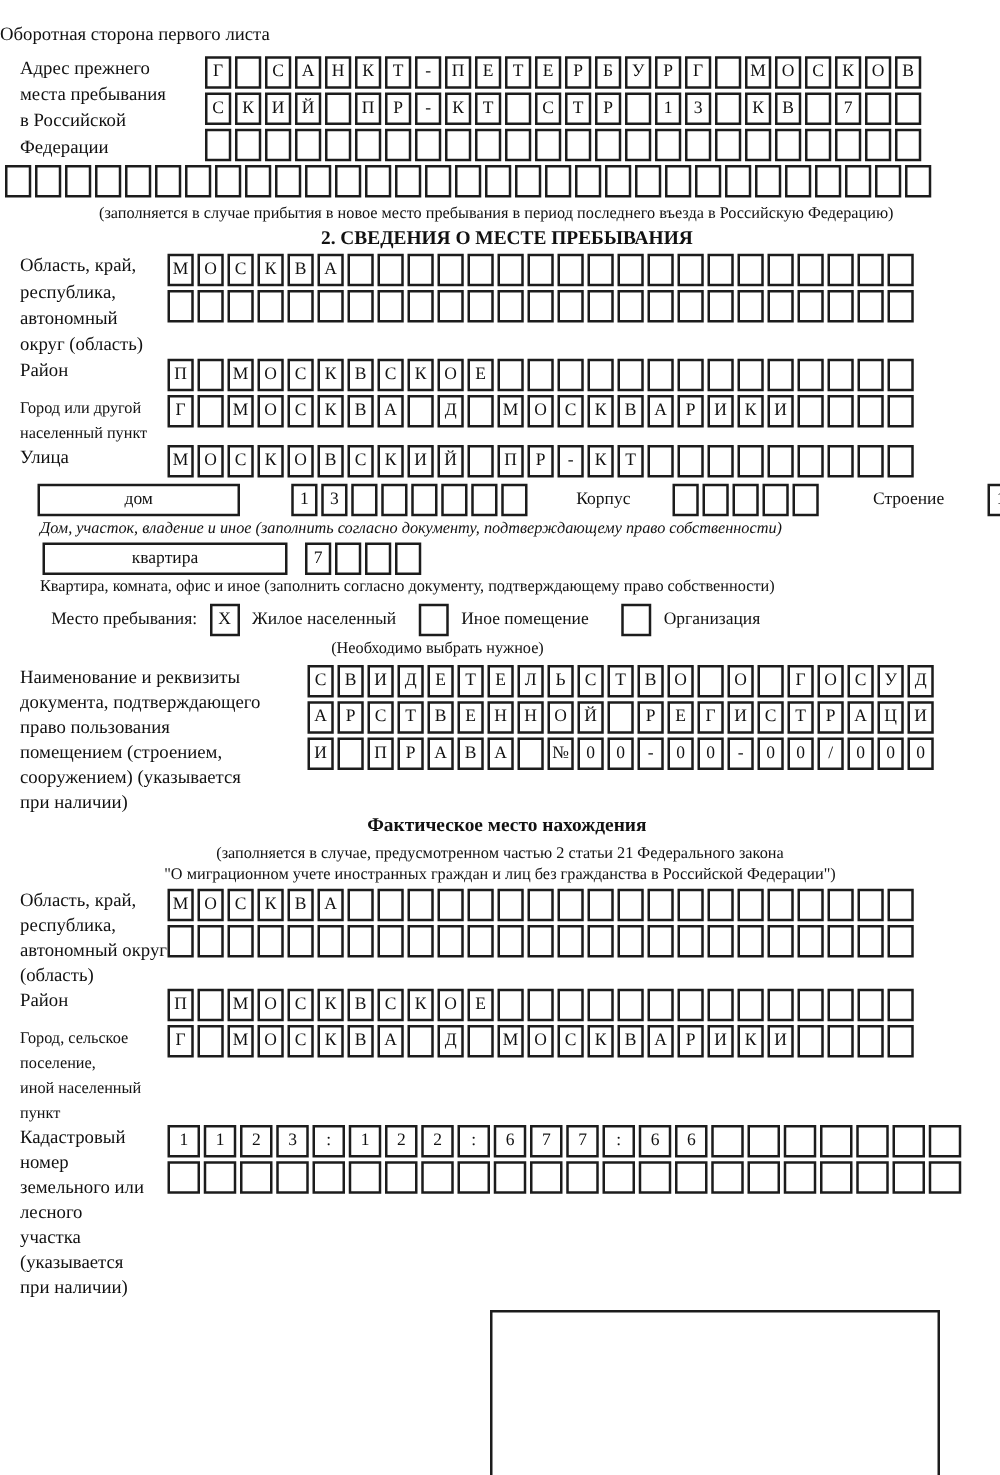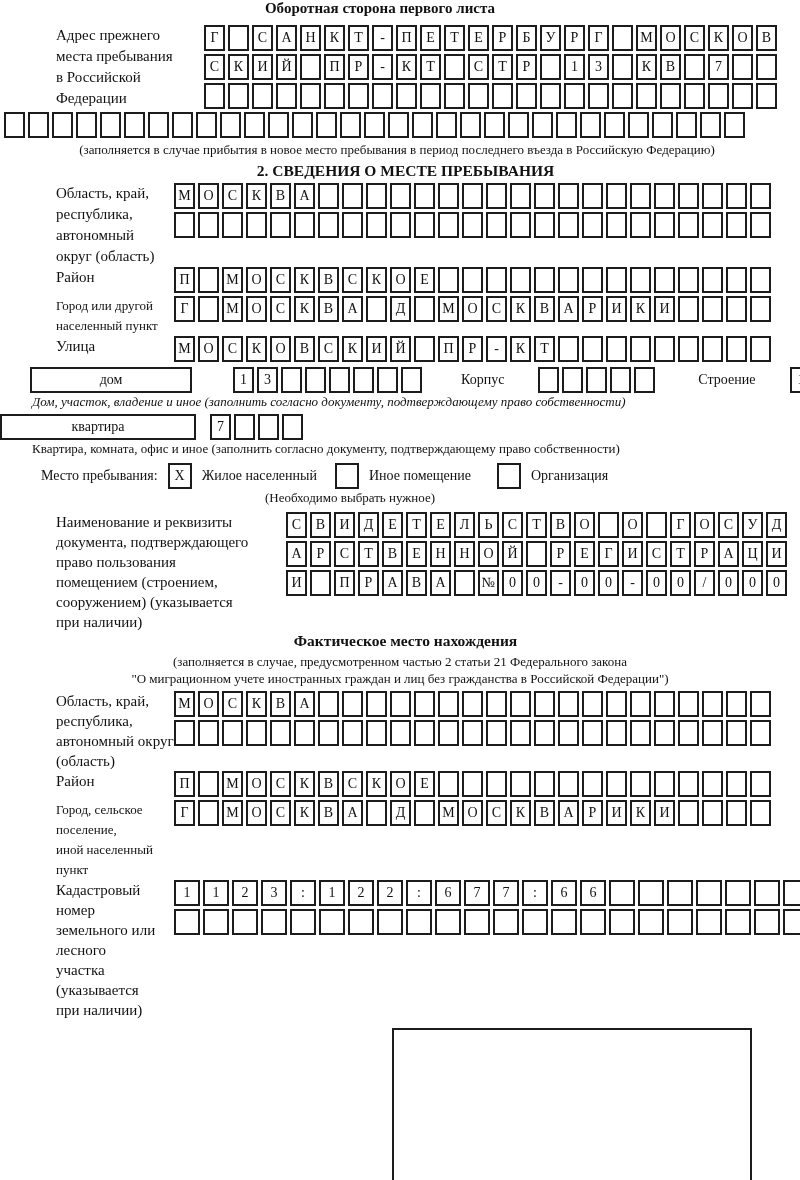--- a/index.html
+++ b/index.html
@@ -1,20 +1,20 @@
 <!DOCTYPE html>
 <html><head>
 <meta charset="utf-8">
 <style>
   html,body{margin:0;padding:0;background:#fff;}
   .page{position:relative;width:800px;height:1180px;background:#fff;overflow:hidden;
         font-family:"Liberation Serif","DejaVu Serif",serif;color:#111;}
-  .note{text-align:center;padding:0 40px 0 0;font-size:15px;font-weight:bold;}
+  .note{text-align:left;padding:20px 40px 0 0;font-size:15px;}
   .flexrow{display:flex;align-items:flex-start;}
-  .lblcol{flex:0 0 auto;font-size:15px;line-height:21px;padding-left:44px;margin-left:12px;}
+  .lblcol{flex:0 0 auto;font-size:15px;line-height:21px;padding-left:16px;}
   .lblcol.small{font-size:13px;line-height:20px;}
   .boxcol{flex:0 0 auto;}
   .boxrow{display:flex;gap:3px;margin-bottom:3px;}
   .cb{flex:0 0 auto;width:17px;height:22px;border:2px solid #1c1c1c;font-size:14px;
       line-height:22px;text-align:center;background:#fff;}
   .wide .cb{width:22px;}
   .caption{font-size:13px;line-height:17px;}
   .center{text-align:center;}
   .bold{font-weight:bold;padding-left:11px;}
   .title{font-size:15.5px;margin:4px 0 3px 0;}
@@ -342,21 +342,21 @@
     <div class="inlinelbl" style="margin-left:14px;">Строение</div>
     <div class="boxrow" style="margin:0 0 0 6px;">
         <span class="cb">1</span>
         <span class="cb"></span>
         <span class="cb"></span>
         <span class="cb"></span>
       </div>
   </div>
   <div class="caption" style="padding-left:32px;font-style:italic;">Дом, участок, владение и иное (заполнить согласно документу, подтверждающему право собственности)</div>
 
-  <div class="flexrow mt4" style="align-items:center;">
+  <div class="flexrow mt4" style="padding-left:34px;align-items:center;">
     <div class="widebox" style="width:192px;">квартира</div>
     <div class="boxrow" style="margin:0 0 0 14px;">
         <span class="cb">7</span>
         <span class="cb"></span>
         <span class="cb"></span>
         <span class="cb"></span>
       </div>
   </div>
   <div class="caption" style="padding-left:32px;">Квартира, комната, офис и иное (заполнить согласно документу, подтверждающему право собственности)</div>
 

